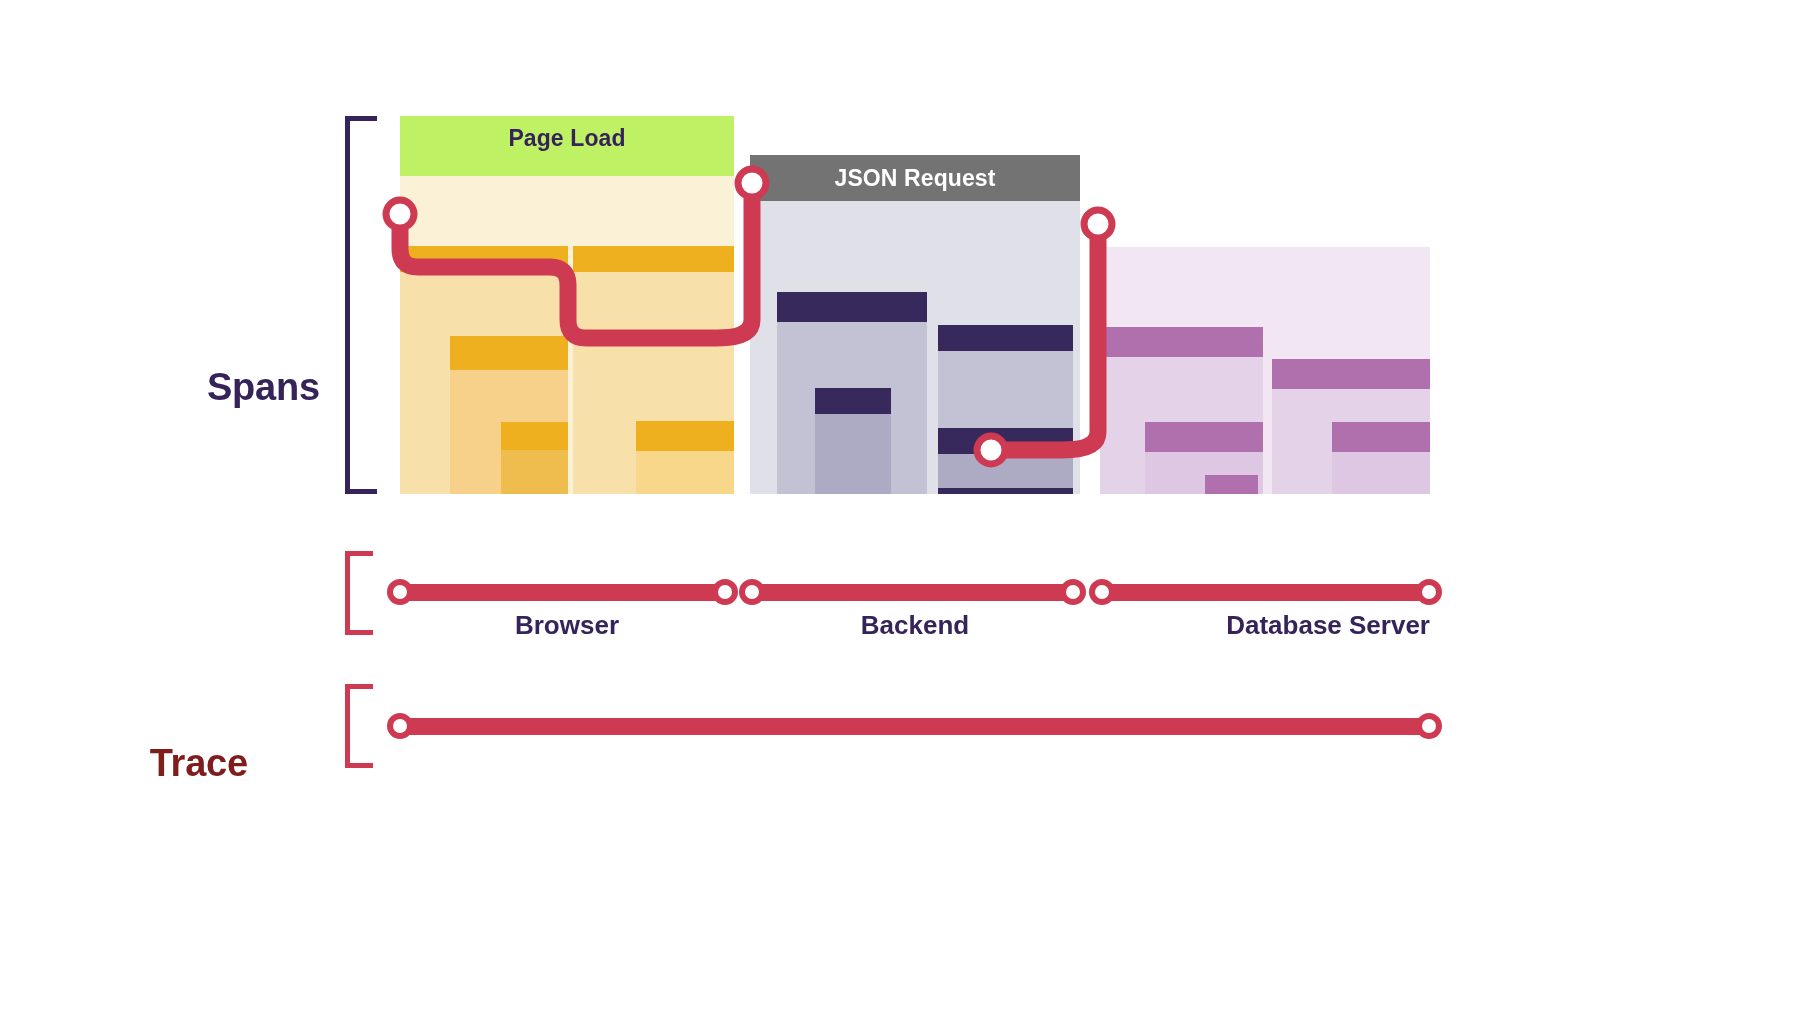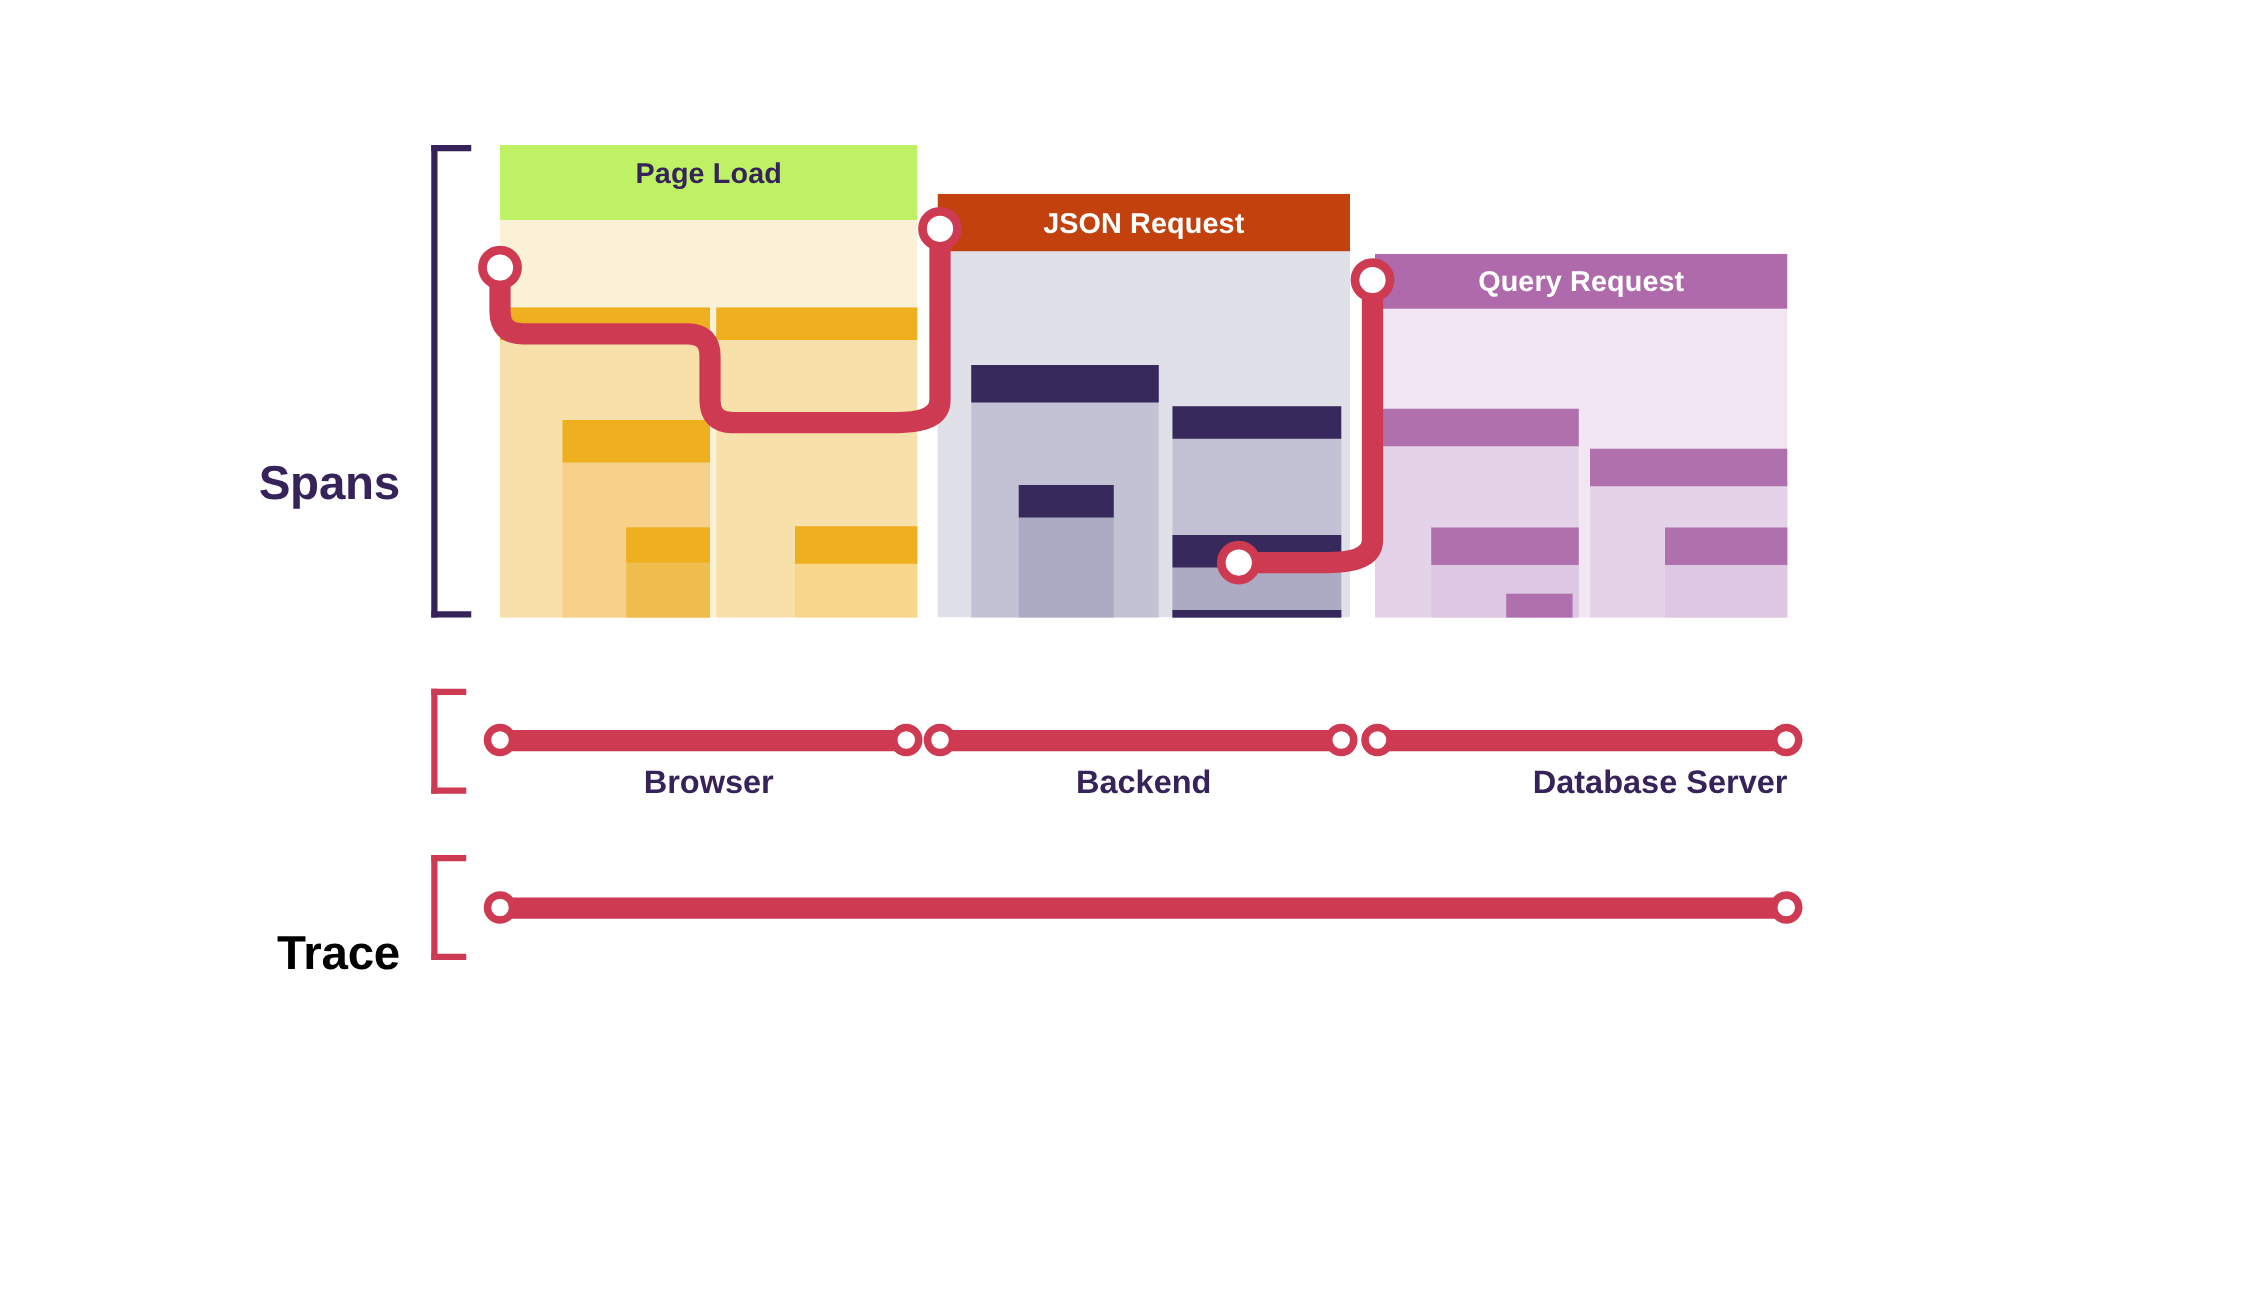--- a/index.html
+++ b/index.html
@@ -35,24 +35,24 @@
     font-size: 38px;
     color: #36235a;
   }
   #transactions-label {
     right: 1480px;
     top: 608px;
     font-size: 38px;
     color: #cf3a53;
   }
   #trace-label {
-    right: 1480px;
+    right: 1552px;
     top: 742px;
     font-size: 38px;
-    color: #000000;
+    color: #7f1d1d;
   }
 
   
   .bracket {
     position: absolute;
     box-sizing: border-box;
     border-style: solid;
     border-width: 5px 0 5px 5px;
     border-right: 0;
   }
@@ -190,40 +190,39 @@
         </div>
         <div class="span-bar" style="left: 188px; top: 170px; width: 135px; height: 215px; background: rgb(195, 194, 212);">
           <div class="span-cap" style="height: 26px; background: rgb(56, 41, 92);"></div>
         </div>
         <div class="span-bar" style="left: 188px; top: 273px; width: 135px; height: 112px; background: rgb(173, 171, 196);">
           <div class="span-cap" style="height: 26px; background: rgb(56, 41, 92);"></div>
         </div>
         <div class="span-bar" style="left: 188px; top: 333px; width: 135px; height: 52px; background: rgb(143, 140, 173);">
           <div class="span-cap" style="height: 22px; background: rgb(56, 41, 92);"></div>
         </div>
-        <div class="panel-header" style="height: 46px; line-height: 46px; background: #c2410c; color: rgb(255, 255, 255);">JSON Request</div>
+        <div class="panel-header" style="height: 46px; line-height: 46px; background: #737373; color: rgb(255, 255, 255);">JSON Request</div>
       </div>
       <div class="service-panel" style="left: 1100px; top: 203px; width: 330px; height: 291px;">
         <div class="panel-body" style="top: 44px; height: 247px; background: rgb(242, 230, 242);"></div>
         <div class="span-bar" style="left: 0px; top: 124px; width: 163px; height: 211px; background: rgb(228, 211, 232);">
           <div class="span-cap" style="height: 30px; background: rgb(176, 112, 174);"></div>
         </div>
         <div class="span-bar" style="left: 45px; top: 219px; width: 118px; height: 116px; background: rgb(221, 199, 227);">
           <div class="span-cap" style="height: 30px; background: rgb(176, 112, 174);"></div>
         </div>
         <div class="span-bar" style="left: 105px; top: 272px; width: 53px; height: 63px; background: rgb(210, 180, 219);">
           <div class="span-cap" style="height: 29px; background: rgb(176, 112, 174);"></div>
         </div>
         <div class="span-bar" style="left: 172px; top: 156px; width: 158px; height: 179px; background: rgb(228, 211, 232);">
           <div class="span-cap" style="height: 30px; background: rgb(176, 112, 174);"></div>
         </div>
         <div class="span-bar" style="left: 232px; top: 219px; width: 98px; height: 116px; background: rgb(221, 199, 227);">
           <div class="span-cap" style="height: 30px; background: rgb(176, 112, 174);"></div>
         </div>
-        <div class="panel-header" style="height: 44px; line-height: 44px; background: rgb(174, 106, 170); color: rgb(255, 255, 255);">Query Request</div>
       </div>
     </div>
 
   <svg id="trace-path-svg" viewBox="0 0 1800 1031">
     <g id="connector-group" fill="none" stroke-linecap="round" stroke-linejoin="round">
         <path d="M400,214 L400,249 Q400,267 418,267 L550,267 Q568,267 568,285 L568,320 Q568,338 586,338 L717,338 Q752,338 752,320 L752,183" stroke="#cf3a53" stroke-width="17" fill="none" stroke-linecap="round"></path>
         <path d="M991,450 L1062,450 Q1098,450 1098,432 L1098,224" stroke="#cf3a53" stroke-width="17" fill="none" stroke-linecap="round"></path>
         <circle cx="400" cy="214" r="14" fill="#ffffff" stroke="#cf3a53" stroke-width="7"></circle>
         <circle cx="752" cy="183" r="14" fill="#ffffff" stroke="#cf3a53" stroke-width="7"></circle>
         <circle cx="991" cy="450" r="14" fill="#ffffff" stroke="#cf3a53" stroke-width="7"></circle>

